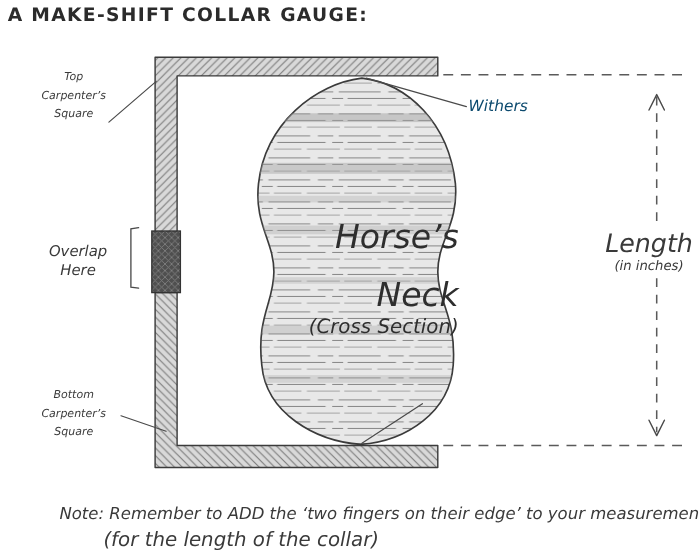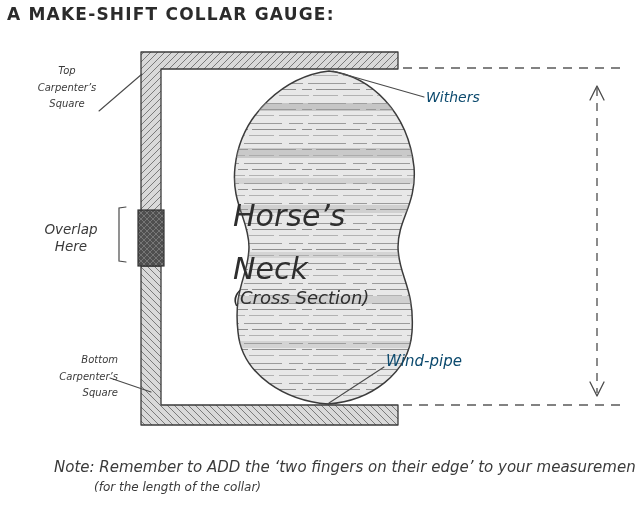--- a/index.html
+++ b/index.html
@@ -20,39 +20,39 @@
     font-size: 17px; font-weight: bold; 
     letter-spacing: 1.2px; color: #2b2b2b;
     white-space: nowrap;
   }
   .side-label {
     font-size: 10px; line-height: 16.5px; font-style: italic;
     text-align: center; color: #3a3a3a;
   }
   .lbl-top-square    { left: 16px;  top: 63px;  width: 102px; }
   .lbl-overlap       { left: 34px;  top: 221px; width: 74px; font-size: 13.5px; }
-  .lbl-bottom-square { left: 16px;  top: 352px; width: 102px; text-align: right; }
+  .lbl-bottom-square { left: 16px;  top: 352px; width: 102px; }
   .lbl-withers  { left: 426px; top: 89px;  font-size: 14px; font-style: italic; white-space: nowrap; }
   .lbl-windpipe { left: 386px; top: 352px; font-size: 15px; font-style: italic; white-space: nowrap; }
   .lbl-length {
     left: 543px; top: 207px; width: 94px;
     text-align: center; font-style: italic; color: #3a3a3a;
     background: #ffffff; padding: 2px 0 3px 0;
   }
   .lbl-length .big   { font-size: 23px; line-height: 26px; }
   .lbl-length .small { font-size: 12px; line-height: 13px; }
   .neck-text {
     left: 233px; top: 199px; width: 184px;
-    text-align: left; font-style: italic; color: #2e2e2e;
+    text-align: right; font-style: italic; color: #2e2e2e;
   }
   .neck-text .l1 { font-size: 30px; line-height: 34px; }
   .neck-text .l2 { font-size: 30px; line-height: 34px; margin-top: 19px; }
   .neck-text .l3 { font-size: 18px; line-height: 22px; margin-top: 1px; }
   .note1 { left: 54px; top: 458px; font-size: 15px; font-style: italic; white-space: nowrap; color: #3a3a3a; }
-  .note2 { left: 94px; top: 480px; font-size: 12px; font-style: italic; white-space: nowrap; color: #3a3a3a; }
+  .note2 { left: 94px; top: 480px; font-size: 18px; font-style: italic; white-space: nowrap; color: #3a3a3a; }
 </style>
 </head>
 <body>
 
 <div class="page">
 
   <svg class="diagram" width="636" height="505" viewBox="0 0 636 505">
     <defs>
       <pattern id="hatchFwd" patternUnits="userSpaceOnUse" width="7" height="7">
         <rect width="7" height="7" fill="#d9d9d9"></rect>
@@ -126,22 +126,25 @@
     <div>Here</div>
   </div>
 
   <div class="abs side-label lbl-bottom-square">
     <div>Bottom</div>
     <div>Carpenter’s</div>
     <div>Square</div>
   </div>
 
   <div class="abs hand lbl-withers">Withers</div>
-  <div class="abs hand lbl-windpipe">Wind-pipe</div>
 
+  <div class="abs lbl-length">
+    <div class="big">Length</div>
+    <div class="small">(in inches)</div>
+  </div>
 
   <div class="abs neck-text">
     <div class="l1">Horse’s</div>
     <div class="l2">Neck</div>
     <div class="l3">(Cross Section)</div>
   </div>
 
   <div class="abs note1">Note: Remember to ADD the ‘two fingers on their edge’ to your measurement!</div>
   <div class="abs note2">(for the length of the collar)</div>
 

